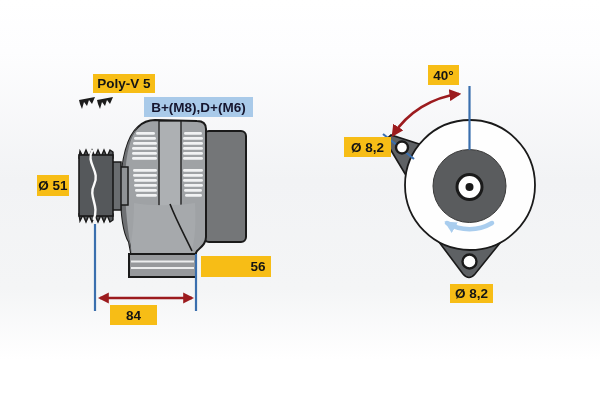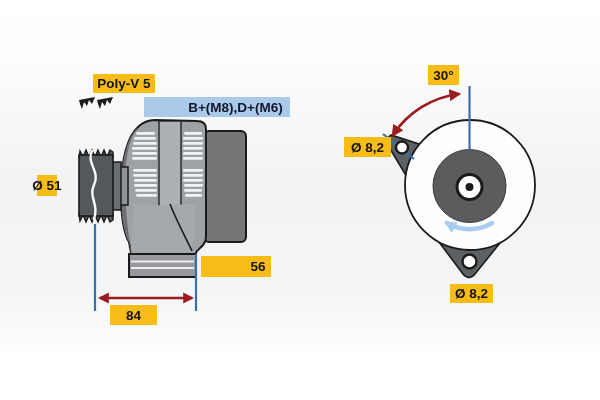--- a/index.html
+++ b/index.html
@@ -123,27 +123,27 @@
 
       <circle cx="402" cy="147.5" r="6" fill="#ffffff" stroke="#1a1a1a" stroke-width="2.4"></circle>
       <circle cx="469.5" cy="261.5" r="7" fill="#ffffff" stroke="#1a1a1a" stroke-width="2.4"></circle>
 
       <path d="M459,94 A92,92 0 0 0 393,135" fill="none" stroke="#9C1B1E" stroke-width="2.6" marker-start="url(#mRed)" marker-end="url(#mRed)"></path>
     </g>
   </svg>
 
   <div class="lbl yellow" style="left:93px;top:74px;width:62px;height:19px;">Poly-V 5</div>
 
-  <div class="lbl blue-lbl" style="left:144px;top:97px;width:109px;height:20px;padding-left:37px;">B+(M8),D+(M6)</div>
+  <div class="lbl blue-lbl" style="left:144px;top:97px;width:109px;height:20px;">B+(M8),D+(M6)</div>
 
-  <div class="lbl yellow" style="left:37px;top:175px;width:20px;height:21px;">Ø 51</div>
+  <div class="lbl yellow" style="left:37px;top:175px;width:32px;height:21px;">Ø 51</div>
 
   <div class="lbl yellow" style="left:201px;top:256px;width:26px;height:21px;padding-left:44px;">56</div>
 
   <div class="lbl yellow" style="left:110px;top:305px;width:47px;height:20px;">84</div>
 
-  <div class="lbl yellow" style="left:428px;top:65px;width:31px;height:20px;">30°</div>
+  <div class="lbl yellow" style="left:428px;top:65px;width:31px;height:20px;">40°</div>
 
   <div class="lbl yellow" style="left:344px;top:137px;width:47px;height:20px;">Ø 8,2</div>
 
   <div class="lbl yellow" style="left:450px;top:284px;width:43px;height:19px;">Ø 8,2</div>
 
 </div>
 
 </body></html>

